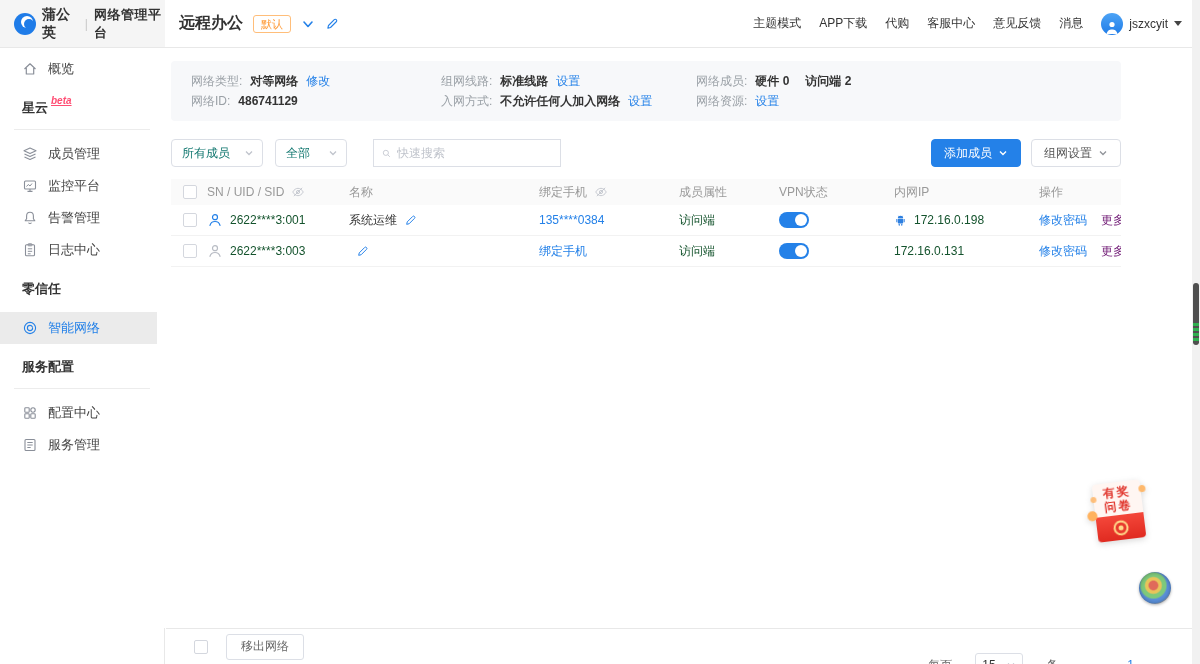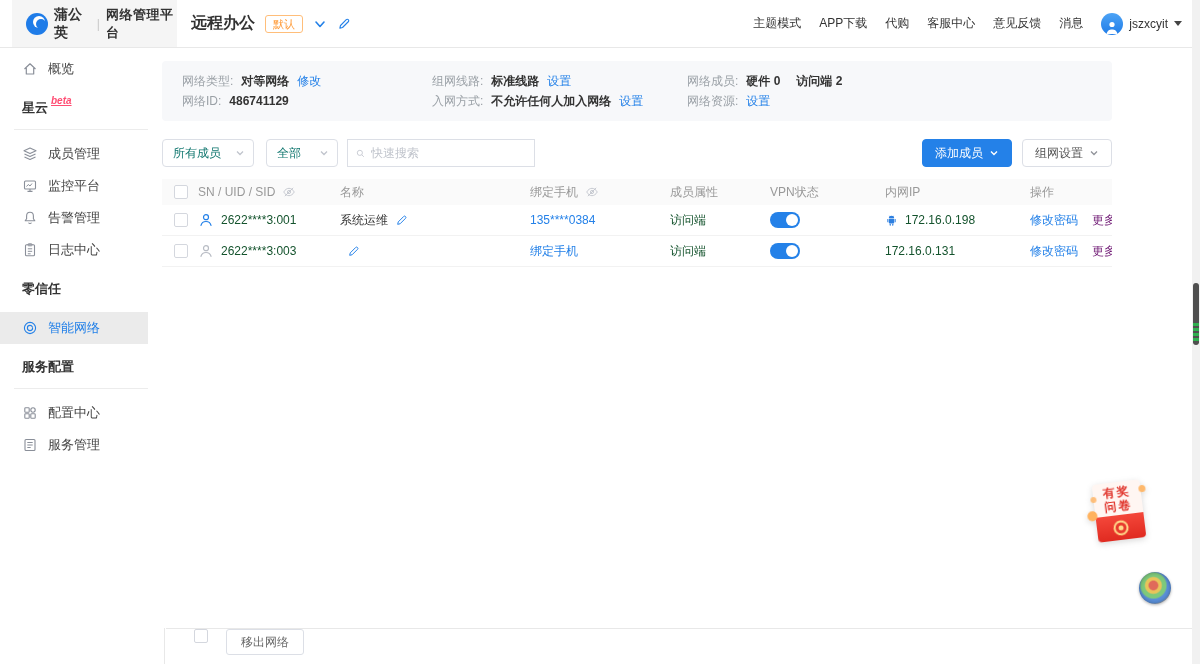--- a/index.html
+++ b/index.html
@@ -1,21 +1,21 @@
 <!DOCTYPE html>
 <html><head>
 <meta charset="utf-8">
 <style>
   * { margin:0; padding:0; box-sizing:border-box; }
   html,body { width:1200px; height:664px; overflow:hidden; }
   body { font-family:"Liberation Sans","DejaVu Sans",sans-serif; font-size:12px; color:#333; background:#fff; position:relative; }
   svg { display:block; }
 
   
-  .topbar { position:absolute; left:0; top:0; width:1200px; height:48px; background:#fff; border-bottom:1px solid #e8e8e8; display:flex; align-items:center; z-index:5;padding-left:12px; }
+  .topbar { position:absolute; left:0; top:0; width:1200px; height:48px; background:#fff; border-bottom:1px solid #e8e8e8; display:flex; align-items:center; z-index:5; }
   .logo-area { width:165px; height:100%; background:#f5f5f5; display:flex; align-items:center; padding-left:14px; gap:6px; flex:0 0 165px; }
   .logo-circle { width:22px; height:22px; border-radius:50%; background:#1f7ce8; position:relative; overflow:hidden; flex:0 0 22px; }
   .logo-circle::after { content:""; position:absolute; width:12px; height:12px; border-radius:50%; background:#fff; left:7px; top:3px; }
   .logo-circle::before { content:""; position:absolute; width:10px; height:10px; border-radius:50%; background:#1f7ce8; left:10px; top:6px; z-index:1; }
   .brand-name { font-weight:bold; font-size:14px; color:#333; }
   .brand-sep { color:#c9c9c9; font-size:12px; }
   .brand-product { font-size:13px; color:#333; font-weight:600; letter-spacing:0.5px; }
 
   .page-head { display:flex; align-items:center; gap:10px; margin-left:14px; }
   .page-title { font-size:16px; font-weight:bold; color:#333; }
@@ -33,34 +33,34 @@
   .side-item { height:32px; display:flex; align-items:center; gap:10px; padding-left:22px; font-size:13px; color:#444; cursor:pointer; }
   .side-item .sicon { color:#8a8f99; }
   .side-item.active { background:#ebebeb; color:#2481e8; }
   .side-item.active .sicon { color:#2481e8; }
   .side-section { padding:14px 0 6px 22px; font-size:13px; font-weight:bold; color:#333; display:flex; align-items:flex-start; gap:3px; }
   .beta-tag { font-size:10px; color:#ff4d73; text-decoration:underline; font-style:italic; transform:translateY(-4px); }
   .side-divider { height:1px; background:#ececec; margin:6px 14px 8px 14px; }
   .side-gap { height:8px; }
 
   
-  .main { position:absolute; left:148px; top:49px; width:978px; height:579px; background:#fff; overflow:hidden; }
+  .main { position:absolute; left:157px; top:49px; width:978px; height:579px; background:#fff; overflow:hidden; }
 
   .info-panel { margin:12px 14px 0 14px; background:#f7f8fa; border-radius:4px; height:60px; padding:10px 20px; display:grid; grid-template-columns:250px 255px 1fr; }
   .info-col { display:flex; flex-direction:column; justify-content:space-between; padding:2px 0; }
   .info-row { display:flex; align-items:center; gap:8px; line-height:16px; }
   .info-label { color:#9aa0a6; }
   .info-value { color:#333; font-weight:600; }
   .link { color:#2481e8; cursor:pointer; }
   .info-row .link { }
 
   .toolbar { margin:18px 14px 0 14px; display:flex; align-items:center; }
   .select-box { height:28px; border:1px solid #dcdfe6; border-radius:4px; background:#fff; display:flex; align-items:center; justify-content:space-between; padding:0 8px 0 10px; color:#0f766e; cursor:pointer; }
   .sel-members { width:92px; margin-right:12px; }
-  .sel-type { width:72px; margin-right:9px; }
+  .sel-type { width:72px; margin-right:26px; }
   .search-box { width:188px; height:28px; border:1px solid #dcdfe6; border-radius:0; display:flex; align-items:center; padding:0 8px; gap:6px; background:#fff; }
   .search-box input { border:none; outline:none; flex:1; font-size:12px; color:#333; font-family:inherit; background:transparent; }
   .search-box input::placeholder { color:#c0c4cc; }
   .toolbar-right { margin-left:auto; display:flex; gap:10px; }
   .btn { height:28px; border-radius:4px; display:flex; align-items:center; justify-content:center; gap:6px; padding:0 12px; font-size:12px; cursor:pointer; }
   .btn-primary { background:#2481e8; color:#fff; border:1px solid #2481e8; }
   .btn-plain { background:#fff; color:#555; border:1px solid #dcdfe6; }
 
   
   .table { margin:12px 14px 0 14px; }
@@ -73,21 +73,21 @@
   .cell-text { color:#14532d; }
   .name-text { color:#333; }
   .toggle { width:30px; height:16px; border-radius:8px; background:#2481e8; position:relative; cursor:pointer; }
   .toggle::after { content:""; position:absolute; width:12px; height:12px; border-radius:50%; background:#fff; top:2px; right:2px; }
   .more-caret { width:0; height:0; border-left:4px solid transparent; border-right:4px solid transparent; border-top:5px solid #2481e8; margin-left:3px; }
   .action-cell { gap:0; }
   .action-cell .link { margin-right:14px; }
   .more-link { display:flex; align-items:flex-start; cursor:pointer; color:#701a75; }
 
   
-  .footer { position:absolute; left:166px; bottom:0; width:1034px; height:36px; background:#fff; border-top:1px solid #e8e8e8; display:flex; align-items:flex-start; padding:0 20px 0 28px; }
+  .footer { position:absolute; left:166px; bottom:0; width:1034px; height:36px; background:#fff; border-top:1px solid #e8e8e8; display:flex; align-items:center; padding:0 20px 0 28px; }
   .remove-btn { height:26px; border:1px solid #dcdfe6; border-radius:3px; background:#fff; color:#666; padding:0 14px; margin-left:18px; display:flex; align-items:center; cursor:pointer; }
   .pager { margin-left:auto; display:flex; align-items:center; gap:23px; color:#666;margin-top:37px; }
   .pp-select { width:48px; height:24px; border:1px solid #dcdfe6; border-radius:3px; display:flex; align-items:center; justify-content:space-between; padding:0 6px; color:#333; cursor:pointer; }
   .pg-arrow { color:#c0c4cc; font-size:15px; cursor:pointer; padding:0 6px; }
   .pg-num { color:#2481e8; cursor:pointer; padding:0 6px; }
 
   
   .survey { position:absolute; left:1095px; top:482px; width:48px; height:58px; transform:rotate(-7deg); cursor:pointer; z-index:8; filter:drop-shadow(0 2px 3px rgba(0,0,0,0.15)); }
   .survey-top { height:33px; background:#fff6f2; border-radius:4px 4px 0 0; display:flex; flex-direction:column; align-items:center; justify-content:center; line-height:14px; }
   .survey-top span { color:#e0342b; font-weight:bold; font-size:12px; letter-spacing:2px; }

